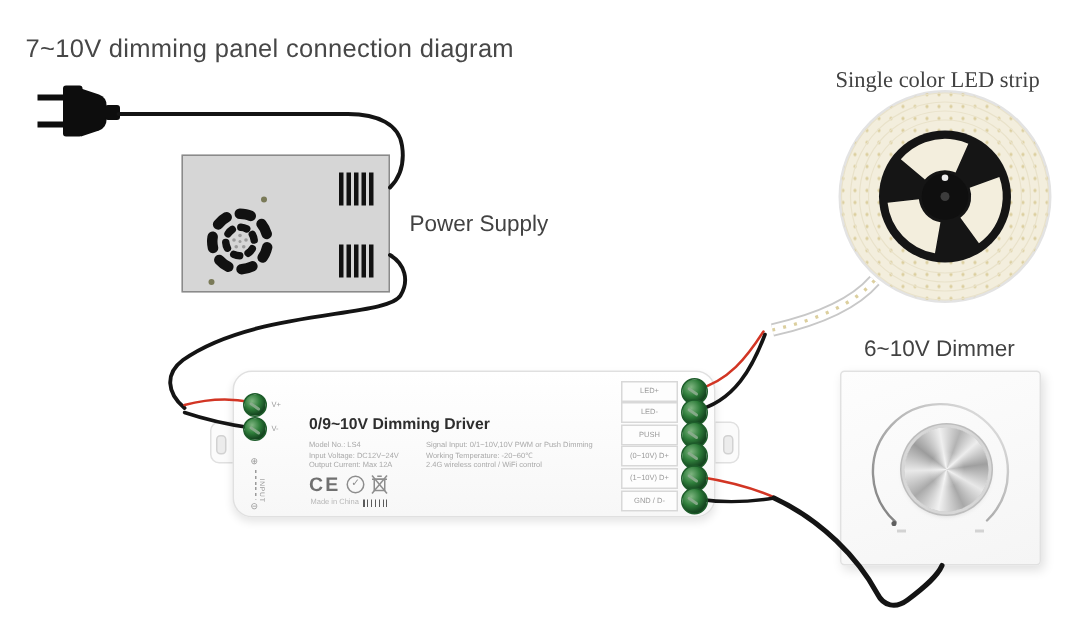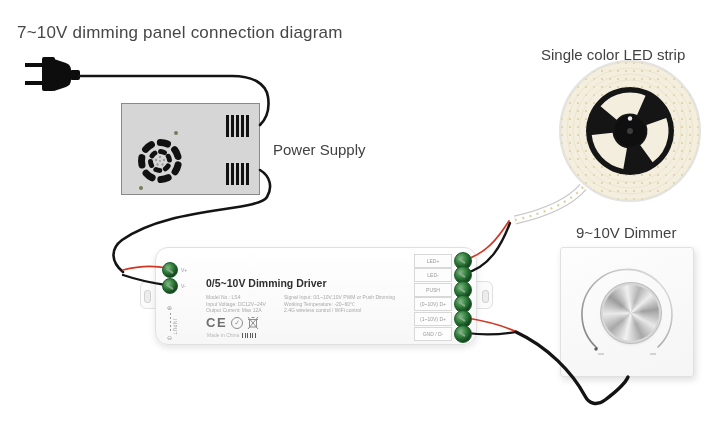--- a/index.html
+++ b/index.html
@@ -7,21 +7,21 @@
     width:725px;height:422px;position:relative;overflow:hidden;
     background:#ffffff;
     font-family:"Liberation Sans", sans-serif;
     color:#3f3f3f;
   }
   .abs{position:absolute;}
   
   .diagram-title{left:17px;top:23px;font-size:17px;color:#474747;letter-spacing:.2px;}
   .part-label{font-size:15px;color:#424242;}
   .label-psu{left:273px;top:141px;text-align:right;}
-  .label-strip{left:541px;top:46px;}
+  .label-strip{left:557px;top:46px;font-family:Liberation Serif, serif;}
   .label-dimmer{left:576px;top:224px;}
   
   .psu{left:121px;top:103px;width:139px;height:92px;background:#d6d6d6;border:1.5px solid #8a8a8a;box-sizing:border-box;}
   .psu .screw{position:absolute;width:4px;height:4px;border-radius:50%;background:#7a7a58;}
   .vents{position:absolute;display:flex;gap:2px;}
   .vents i{display:block;width:3px;height:22px;background:#111;}
   
   .reel{left:558px;top:59px;width:144px;height:144px;}
   
   .driver{left:155px;top:247px;width:322px;height:98px;background:linear-gradient(180deg,#ffffff,#f7f7f7);
@@ -134,21 +134,21 @@
   </div>
 <div class="abs ear ear-right">
     <span class="slot"></span>
   </div>
 <div class="abs driver">
   <span class="term" style="left:6px;top:14px"></span>
   <span class="term" style="left:6px;top:30px"></span>
   <span class="vlabel" style="left:25px;top:19px">V+</span>
   <span class="vlabel" style="left:25px;top:35px">V-</span>
 
-  <div class="product">0/5~10V Dimming Driver</div>
+  <div class="product">0/9~10V Dimming Driver</div>
 
   <div class="specs specs-left">
     <div>Model No.: LS4</div>
     <div>Input Voltage: DC12V~24V</div>
     <div>Output Current: Max 12A</div>
   </div>
   <div class="specs specs-right">
     <div>Signal Input: 0/1~10V,10V PWM or Push Dimming</div>
     <div>Working Temperature: -20~60℃</div>
     <div>2.4G wireless control / WiFi control</div>
@@ -199,21 +199,21 @@
     </div>
 
   <span class="term big" style="left:298px;top:4px"></span>
   <span class="term big" style="left:298px;top:18px"></span>
   <span class="term big" style="left:298px;top:33px"></span>
   <span class="term big" style="left:298px;top:47px"></span>
   <span class="term big" style="left:298px;top:62px"></span>
   <span class="term big" style="left:298px;top:77px"></span>
 </div>
 
-<div class="abs part-label label-dimmer">9~10V Dimmer</div>
+<div class="abs part-label label-dimmer">6~10V Dimmer</div>
 <div class="abs panel">
   <svg class="arc-svg" width="134" height="130" viewBox="0 0 134 130">
     <defs>
       <linearGradient id="arcgrad" x1="0" y1="1" x2="1" y2="0">
         <stop offset="0" stop-color="#7d7d7d"></stop>
           <stop offset="1" stop-color="#e9e9e9"></stop>
       </linearGradient>
     </defs>
     <path d="M36,100 A45,45 0 1 1 97,99" fill="none" stroke="url(#arcgrad)" stroke-width="1.6" stroke-linecap="round"></path>
     <circle cx="35" cy="101" r="1.7" fill="#5f5f5f"></circle>

